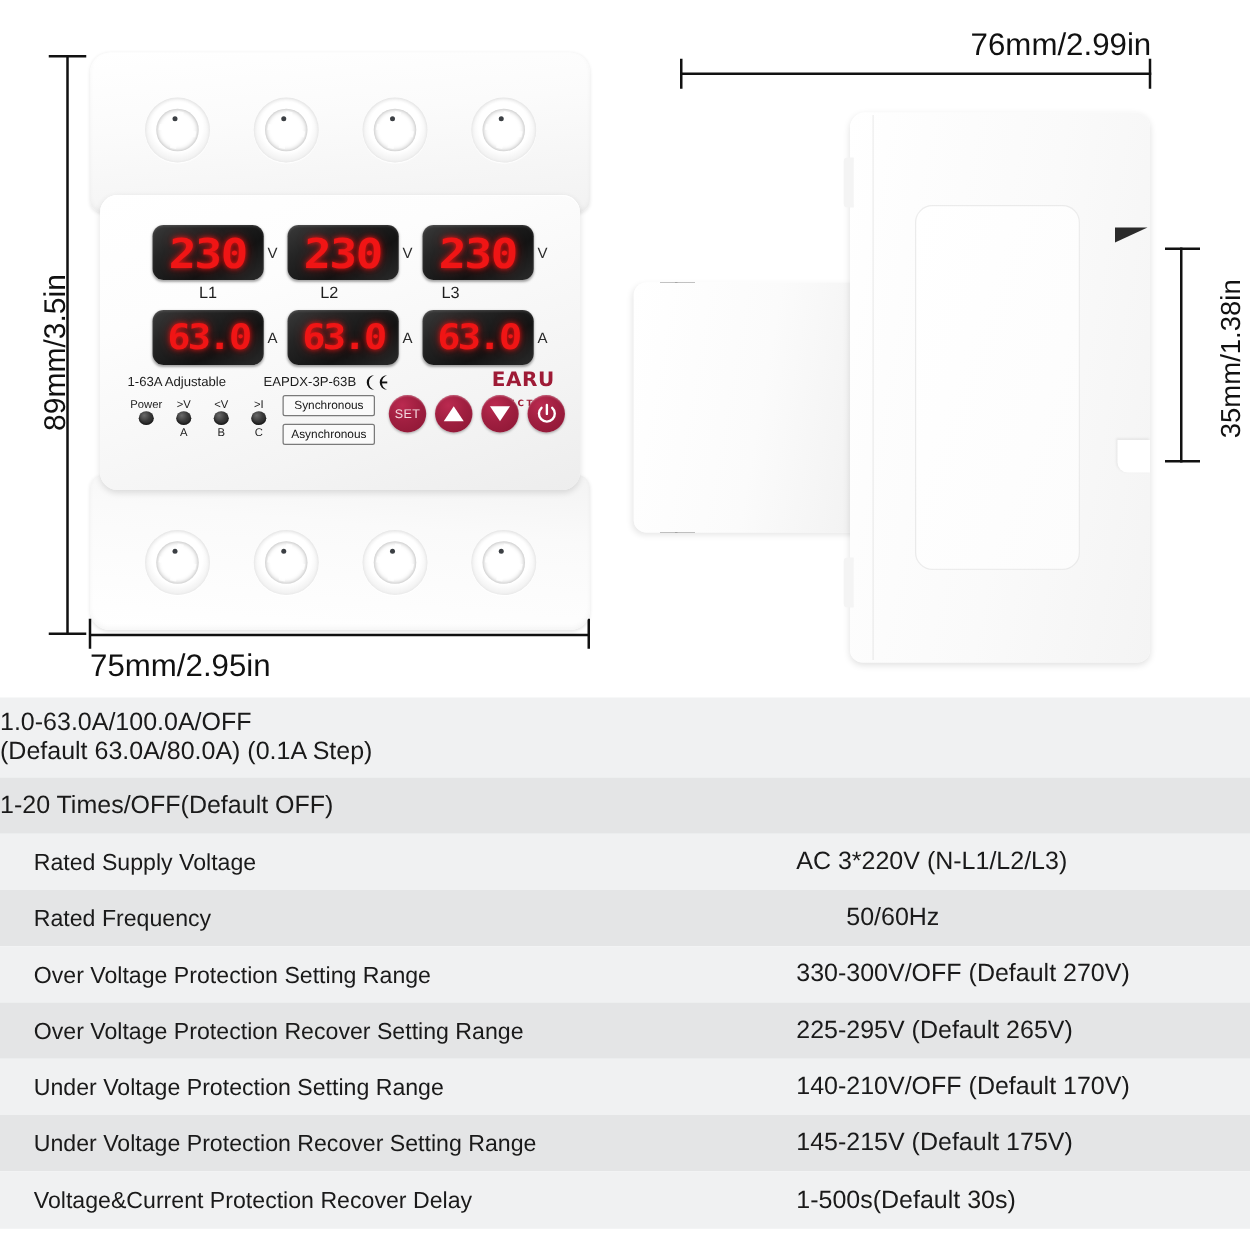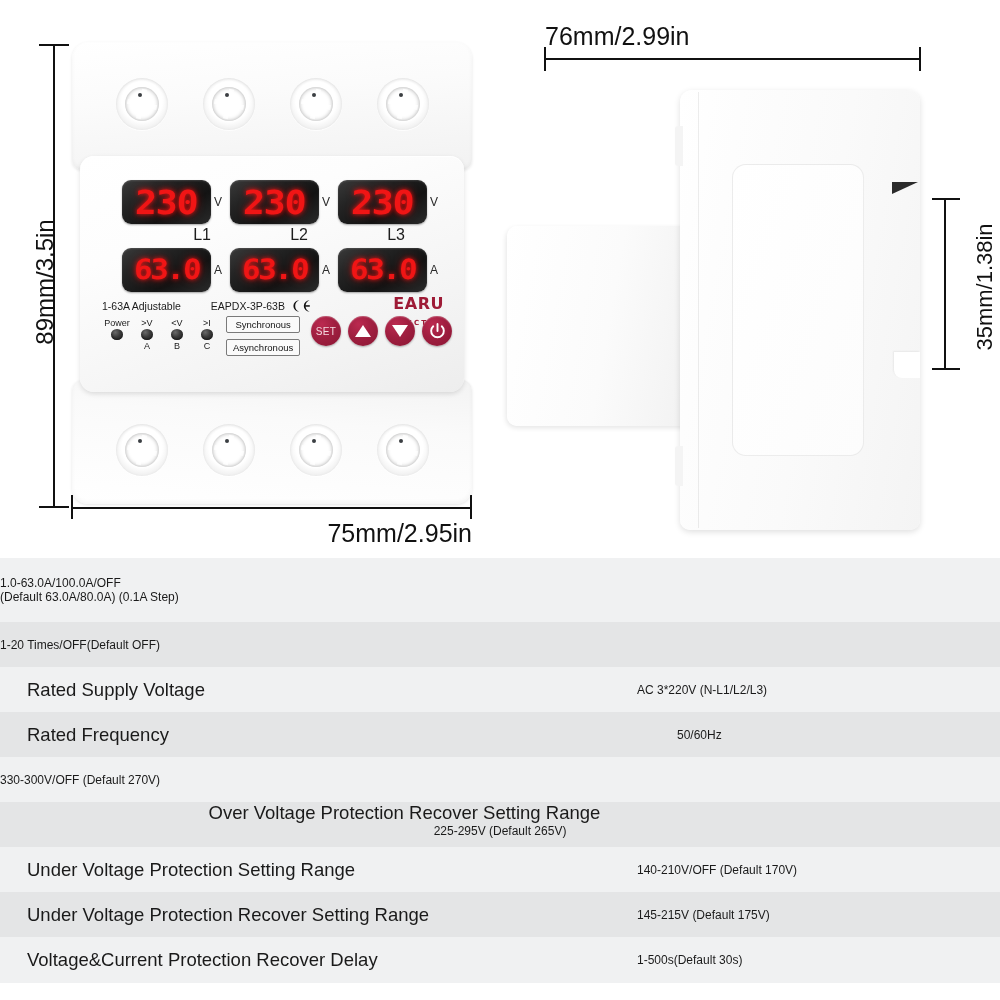--- a/index.html
+++ b/index.html
@@ -79,21 +79,21 @@
     font-weight:700;font-size:33px;letter-spacing:-1px;
     color:#f01515;
     text-shadow:0 0 4px rgba(255,20,20,.85),0 0 9px rgba(255,0,0,.45);
     transform:scaleX(1.1) skewX(-2deg);
     line-height:1;
   }
   .seg.small{font-size:28px;letter-spacing:-2px;}
   .unit{font-size:12px;color:#2a2a2a;margin-left:3px;}
 
   .phase-labels{position:absolute;top:70px;left:42px;width:290px;display:flex;gap:8px;}
-  .phase-labels span{width:89px;text-align:right;font-size:16px;color:#1d1d1d;}
+  .phase-labels span{width:89px;text-align:center;font-size:13px;color:#1d1d1d;}
 
   
   #info-line{position:absolute;top:143px;left:22px;width:352px;display:flex;align-items:center;}
   #adjustable{font-size:10.5px;color:#1b1b1b;white-space:nowrap;}
   #model{font-size:10.5px;color:#1b1b1b;margin-left:30px;white-space:nowrap;}
   #ce-mark{margin-left:5px;display:flex;align-items:center;}
   #brand{position:absolute;right:6px;top:-3px;text-align:left;line-height:1;}
   #brand-main{font-family:"DejaVu Sans", sans-serif;font-weight:700;font-size:16px;color:#9e1b36;letter-spacing:.5px;}
   #brand-sub{font-family:"DejaVu Sans", sans-serif;font-weight:700;font-size:7px;color:#9e1b36;letter-spacing:2.2px;margin-top:1px;}
 
@@ -162,37 +162,37 @@
     position:absolute;left:214px;top:262px;width:26px;height:26px;
     background:#fff;border-radius:0 0 0 8px;box-shadow:-1px -1px 2px rgba(0,0,0,.06);
   }
 
   
   #spec-table{position:absolute;left:0;top:558px;width:1000px;}
   .srow{display:flex;align-items:center;width:1000px;box-sizing:border-box;}
   .srow.odd{background:#f0f1f2;}
   .srow.even{background:#e4e5e6;}
   .scell-label{width:637px;box-sizing:border-box;padding-left:27px;font-size:18.5px;color:#1a1a1a;}
-  .scell-value{flex:1;box-sizing:border-box;font-size:12px;color:#1a1a1a;}
+  .scell-value{flex:1;box-sizing:border-box;font-size:20px;color:#1a1a1a;}
   .scell-value .vline{display:block;}
 </style>
 </head>
 <body>
 
 <div id="product-area">
 
   <div class="dim-line" style="left:53px;top:44px;width:2px;height:464px;"></div>
   <div class="dim-line" style="left:39px;top:44px;width:30px;height:2px;"></div>
   <div class="dim-line" style="left:39px;top:506px;width:30px;height:2px;"></div>
   <div class="dim-label" style="left:-25px;top:268px;width:140px;text-align:center;font-size:24px;transform:rotate(-90deg);">89mm/3.5in</div>
 
   <div class="dim-line" style="left:72px;top:507px;width:400px;height:2px;"></div>
   <div class="dim-line" style="left:71px;top:495px;width:2px;height:24px;"></div>
   <div class="dim-line" style="left:470px;top:495px;width:2px;height:24px;"></div>
-  <div class="dim-label" style="left:72px;top:519px;width:400px;text-align:right;font-size:25px;">75mm/2.95in</div>
+  <div class="dim-label" style="left:72px;top:519px;width:400px;text-align:left;font-size:25px;">75mm/2.95in</div>
 
   <div id="front-view">
 
     <div class="term-block" id="term-top">
       <div class="screw-row" style="top:34px;">
         <div class="screw-well">
             <div class="screw">
               <div class="screw-dot"></div>
             </div>
           </div>
@@ -356,21 +356,21 @@
           </svg>
         </div>
       </div>
 
     </div>
   </div>
 
   <div class="dim-line" style="left:545px;top:58px;width:376px;height:2px;"></div>
   <div class="dim-line" style="left:544px;top:47px;width:2px;height:24px;"></div>
   <div class="dim-line" style="left:919px;top:47px;width:2px;height:24px;"></div>
-  <div class="dim-label" style="left:545px;top:22px;width:376px;text-align:left;font-size:25px;">76mm/2.99in</div>
+  <div class="dim-label" style="left:545px;top:22px;width:376px;text-align:right;font-size:25px;">76mm/2.99in</div>
 
   <div class="dim-line" style="left:540px;top:226px;width:2px;height:200px;"></div>
   <div class="dim-line" style="left:528px;top:226px;width:28px;height:2px;"></div>
   <div class="dim-line" style="left:528px;top:424px;width:28px;height:2px;"></div>
   <div class="dim-label" style="left:443px;top:318px;width:180px;text-align:center;font-size:22px;transform:rotate(-90deg);">44.5mm/1.75in</div>
 
   <div class="dim-line" style="left:944px;top:198px;width:2px;height:172px;"></div>
   <div class="dim-line" style="left:932px;top:198px;width:28px;height:2px;"></div>
   <div class="dim-line" style="left:932px;top:368px;width:28px;height:2px;"></div>
   <div class="dim-label" style="left:895px;top:274px;width:180px;text-align:center;font-size:22px;transform:rotate(-90deg);">35mm/1.38in</div>
@@ -412,26 +412,27 @@
   </div>
 
   <div class="srow even" style="height:45px;gap:40px;">
     <div class="scell-label">Rated Frequency</div>
     <div class="scell-value">
       <span class="vline">50/60Hz</span>
     </div>
   </div>
 
   <div class="srow odd" style="height:45px;">
+    <div class="scell-label">Over Voltage Protection Setting Range</div>
     <div class="scell-value">
       <span class="vline">330-300V/OFF (Default 270V)</span>
     </div>
   </div>
 
-  <div class="srow even" style="height:45px;flex-direction:column;">
+  <div class="srow even" style="height:45px;">
     <div class="scell-label">Over Voltage Protection Recover Setting Range</div>
     <div class="scell-value">
       <span class="vline">225-295V (Default 265V)</span>
     </div>
   </div>
 
   <div class="srow odd" style="height:45px;">
     <div class="scell-label">Under Voltage Protection Setting Range</div>
     <div class="scell-value">
       <span class="vline">140-210V/OFF (Default 170V)</span>

